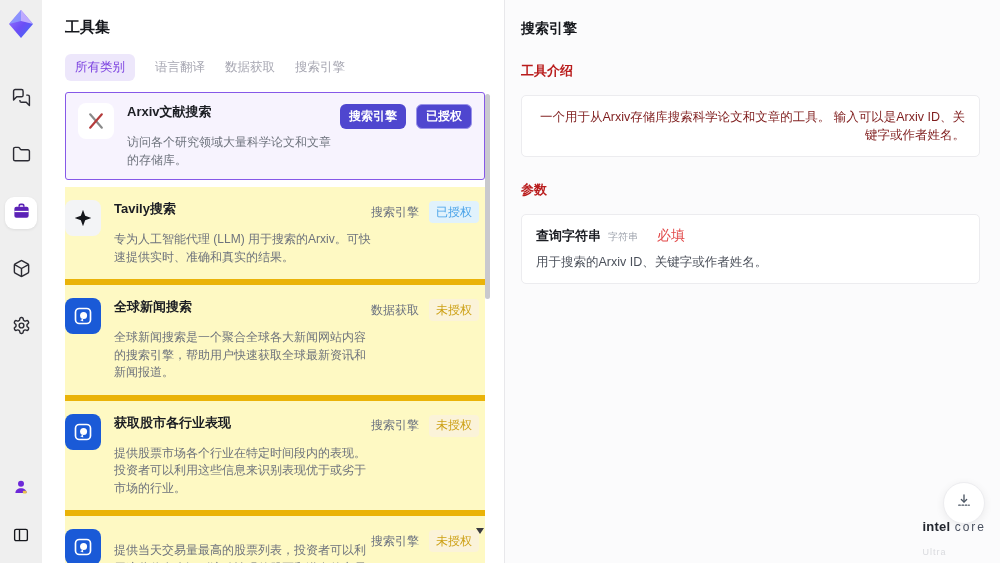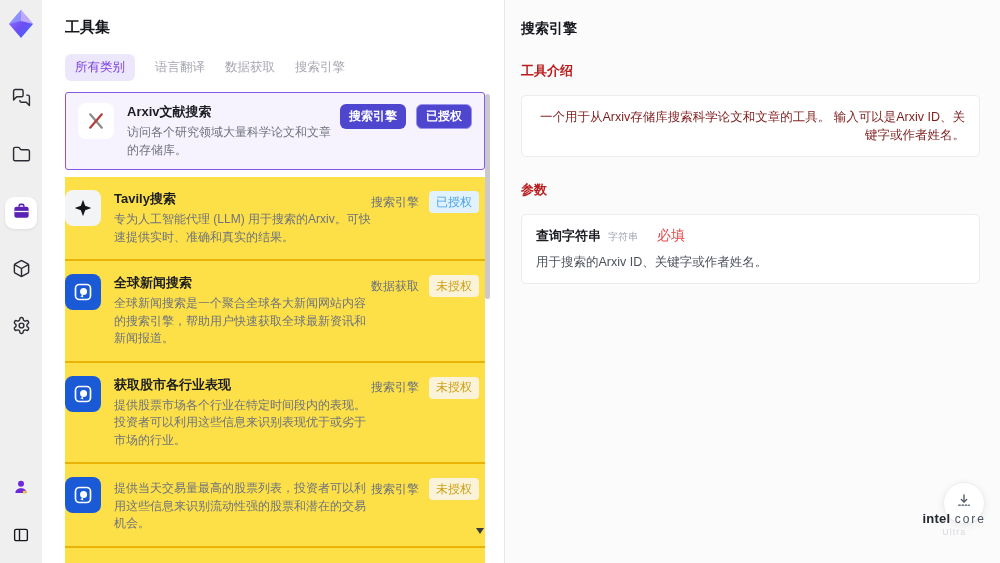--- a/index.html
+++ b/index.html
@@ -20,30 +20,30 @@
 
   
   .main { width:462px; padding:18px 0 0 23px; position:relative; flex-shrink:0; }
   .main h1 { font-size:15px; font-weight:bold; color:#15171c; }
   .tabs { display:flex; align-items:center; gap:20px; margin:17px 0 11px; }
   .tab { font-size:12.5px; color:#a7a7b2; cursor:pointer; padding:5px 0; border-radius:6px; }
   .tab.active { background:#ede7fb; color:#7b40e0; padding:5px 10px; font-weight:normal; }
   .tool-list { width:420px; }
 
   .tool-row { display:flex; align-items:flex-start; padding:13px 6px 13px 0;
-    border-bottom:2px solid #eab308; cursor:pointer; background:#fde047; }
+    border-bottom:6px solid #eab308; cursor:pointer; background:#fef9c3; }
   .tool-row.selected { border:1.5px solid #8658e8; background:#f7f3fe; border-radius:3px;
     padding:10px 12px; margin-bottom:7px; }
   .t-icon { width:36px; height:36px; border-radius:8px; background:#f3f4f6; flex-shrink:0;
     display:flex; align-items:center; justify-content:center; margin-right:13px; overflow:hidden; }
   .tool-row.selected .t-icon { background:#fff; }
   .ic-newsblue { background:#1a5ad7 !important; }
   .t-body { flex:1; min-width:0; }
   .t-name { font-size:13px; font-weight:bold; color:#1b1d23; line-height:18px; }
-  .t-desc { font-size:12px; color:#6e737d; line-height:17.5px; margin-top:3px; max-width:282px; }
+  .t-desc { font-size:12px; color:#6e737d; line-height:17.5px; margin-top:13px; max-width:282px; }
   .t-badges { display:flex; align-items:center; gap:10px; margin-left:auto; padding-top:1px; flex-shrink:0; }
   .badge { font-size:12px; white-space:nowrap; border-radius:4px; }
   .cat-plain { color:#6b7280; }
   .cat-solid { background:#4f46cf; color:#fff; padding:4px 9px; border-radius:6px; font-weight:bold; }
   .auth-solid { background:#4f46cf; color:#fff; padding:3px 9px; border:1.5px solid #9a92ea;
     border-radius:6px; font-weight:bold; }
   .auth-blue { background:#e1f2fc; color:#4aa3e8; padding:2.5px 7px; }
   .auth-yellow { background:#fbf3d9; color:#cda117; padding:2.5px 7px; }
 
   .scroll-thumb { position:absolute; left:443px; top:94px; width:5px; height:205px;
@@ -62,24 +62,24 @@
   .d-box p { font-size:12.5px; color:#7f1d1d; line-height:18px;text-align:right; }
   .p-head { display:flex; align-items:baseline; gap:7px; margin-bottom:9px; }
   .p-name { font-size:13px; font-weight:bold; color:#1b1d23;text-align:right; }
   .p-type { font-size:10px; color:#9ca1ab; }
   .p-req { font-size:14px; color:#e24a4a;margin-left:12px; }
   .p-desc { font-size:12.5px; color:#4c515b; }
 
   .fab { position:absolute; right:15px; bottom:39px; width:42px; height:42px; border-radius:50%;
     background:#fff; border:1px solid #ededf0; box-shadow:0 2px 8px rgba(0,0,0,.07);
     display:flex; align-items:center; justify-content:center; cursor:pointer; }
-  .brand { position:absolute; right:14px; bottom:25px; text-align:center; line-height:12px; }
+  .brand { position:absolute; right:14px; bottom:5px; text-align:left; line-height:12px; }
   .brand .b1 { font-size:13px; font-weight:bold; color:#22262e; letter-spacing:.2px; }
   .brand .b2 { font-size:12px; font-weight:500; color:#4a5160; letter-spacing:2px; }
-  .brand .b3 { display:block; font-size:9px; color:#d9dade; letter-spacing:1px; margin-top:1px; }
+  .brand .b3 { display:block; font-size:9px; color:#d9dade; letter-spacing:1px; margin-top:13px; }
 </style>
 </head>
 <body>
 
 <div class="app">
 
   <aside class="rail">
     <div class="logo">
       <svg width="26" height="30" viewBox="0 0 26 30">
         <defs>

